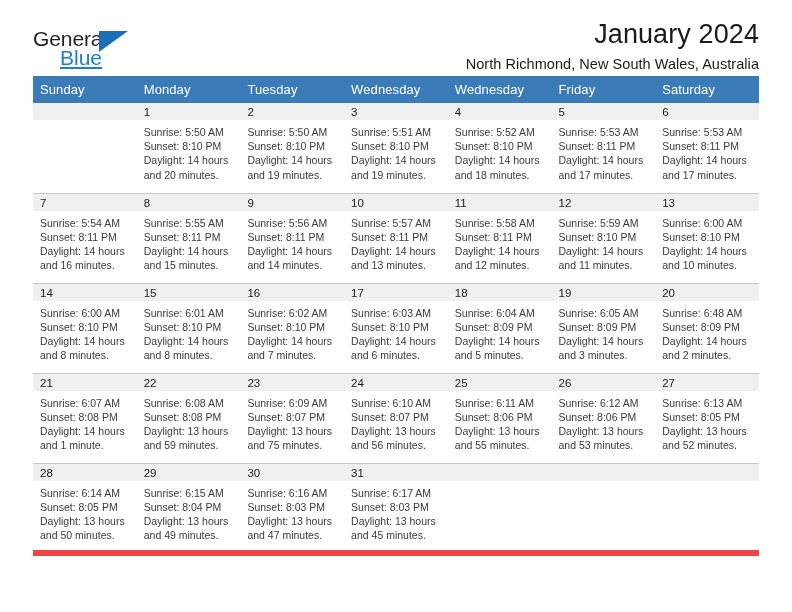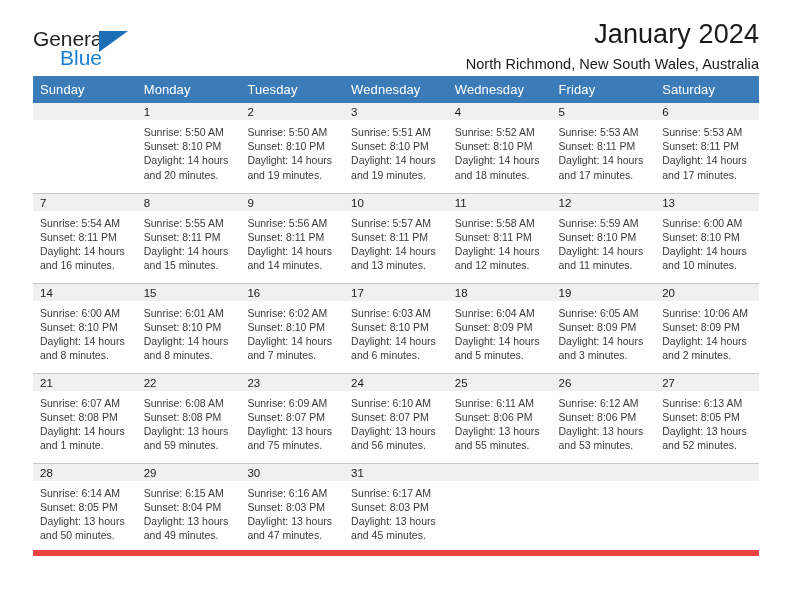--- a/index.html
+++ b/index.html
@@ -40,20 +40,21 @@
     color: #231f20;
     letter-spacing: -0.1px;
     display: block;
   }
   .logo-blue {
     font-size: 21px;
     color: #1b7fd4;
     display: block;
     margin-left: 27px;
     margin-top: -2px;
+    text-decoration: underline;
   }
   .logo-tri {
     position: absolute;
     left: 66px;
     top: 3px;
     width: 0;
     height: 0;
     border-left: 29px solid #1c6fb5;
     border-bottom: 21px solid transparent;
   }
@@ -333,21 +334,21 @@
             <div class="cell-body">
               <div>Sunrise: 6:05 AM</div>
               <div>Sunset: 8:09 PM</div>
               <div>Daylight: 14 hours</div>
               <div>and 3 minutes.</div>
             </div>
           </td>
           <td>
             <div class="daynum-band">20</div>
             <div class="cell-body">
-              <div>Sunrise: 10:06 AM</div>
+              <div>Sunrise: 6:48 AM</div>
               <div>Sunset: 8:09 PM</div>
               <div>Daylight: 14 hours</div>
               <div>and 2 minutes.</div>
             </div>
           </td>
         </tr>
         <tr>
           <td>
             <div class="daynum-band">21</div>
             <div class="cell-body">

